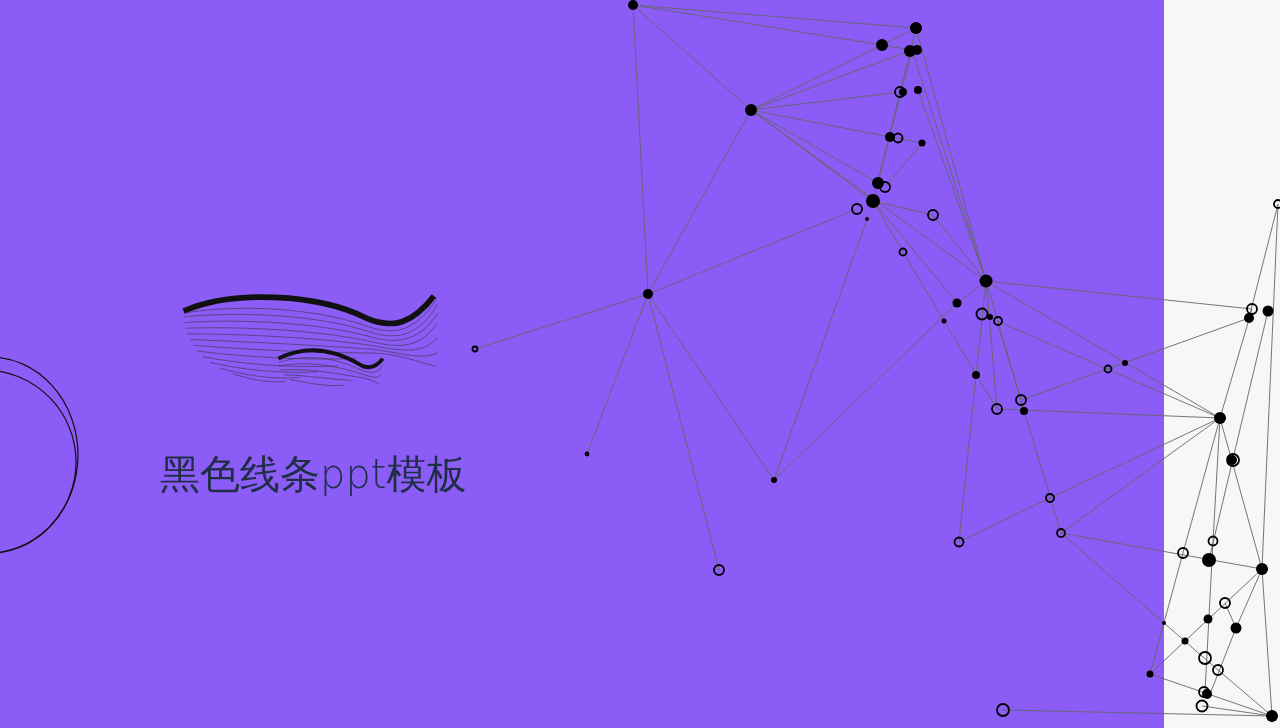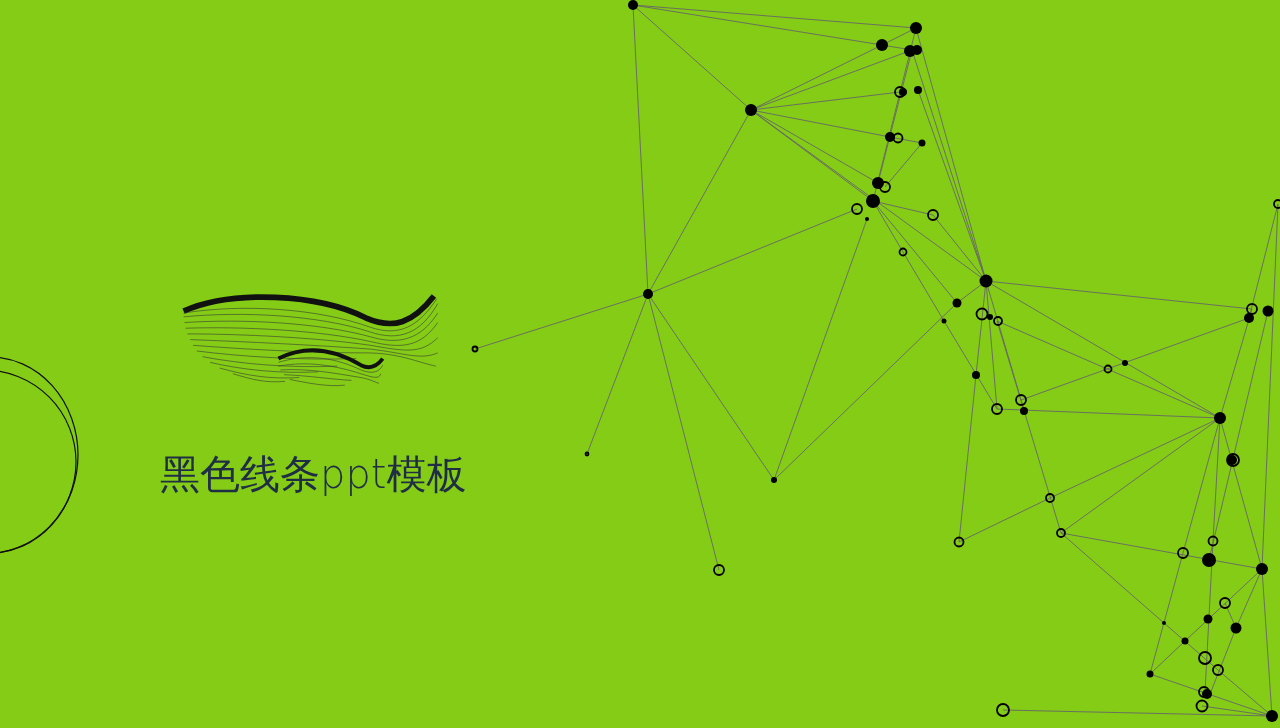--- a/index.html
+++ b/index.html
@@ -1,17 +1,17 @@
 <!DOCTYPE html>
 <html><head>
 <meta charset="utf-8">
 <style>
   html, body { margin:0; padding:0; }
   body { width:1280px; height:728px; overflow:hidden; background:#f7f7f7; position:relative; font-family:"DejaVu Sans","Liberation Sans",sans-serif; }
-  .slide { position:absolute; left:0; top:0; width:1280px; height:728px; background:#84cc16; }
+  .slide { position:absolute; left:0; top:0; width:1164px; height:728px; background:#8b5cf6; }
   .deco-circle { position:absolute; left:0; top:0; }
   .whale { position:absolute; left:176px; top:284px; width:275px; height:115px; }
   .title { position:absolute; left:160px; top:448px; font-size:40px; font-weight:300; color:#1f2e45; letter-spacing:0px; white-space:nowrap; line-height:52px; }
   .network { position:absolute; left:0; top:0; }
 </style>
 </head>
 <body>
 
 <div class="slide">
 

